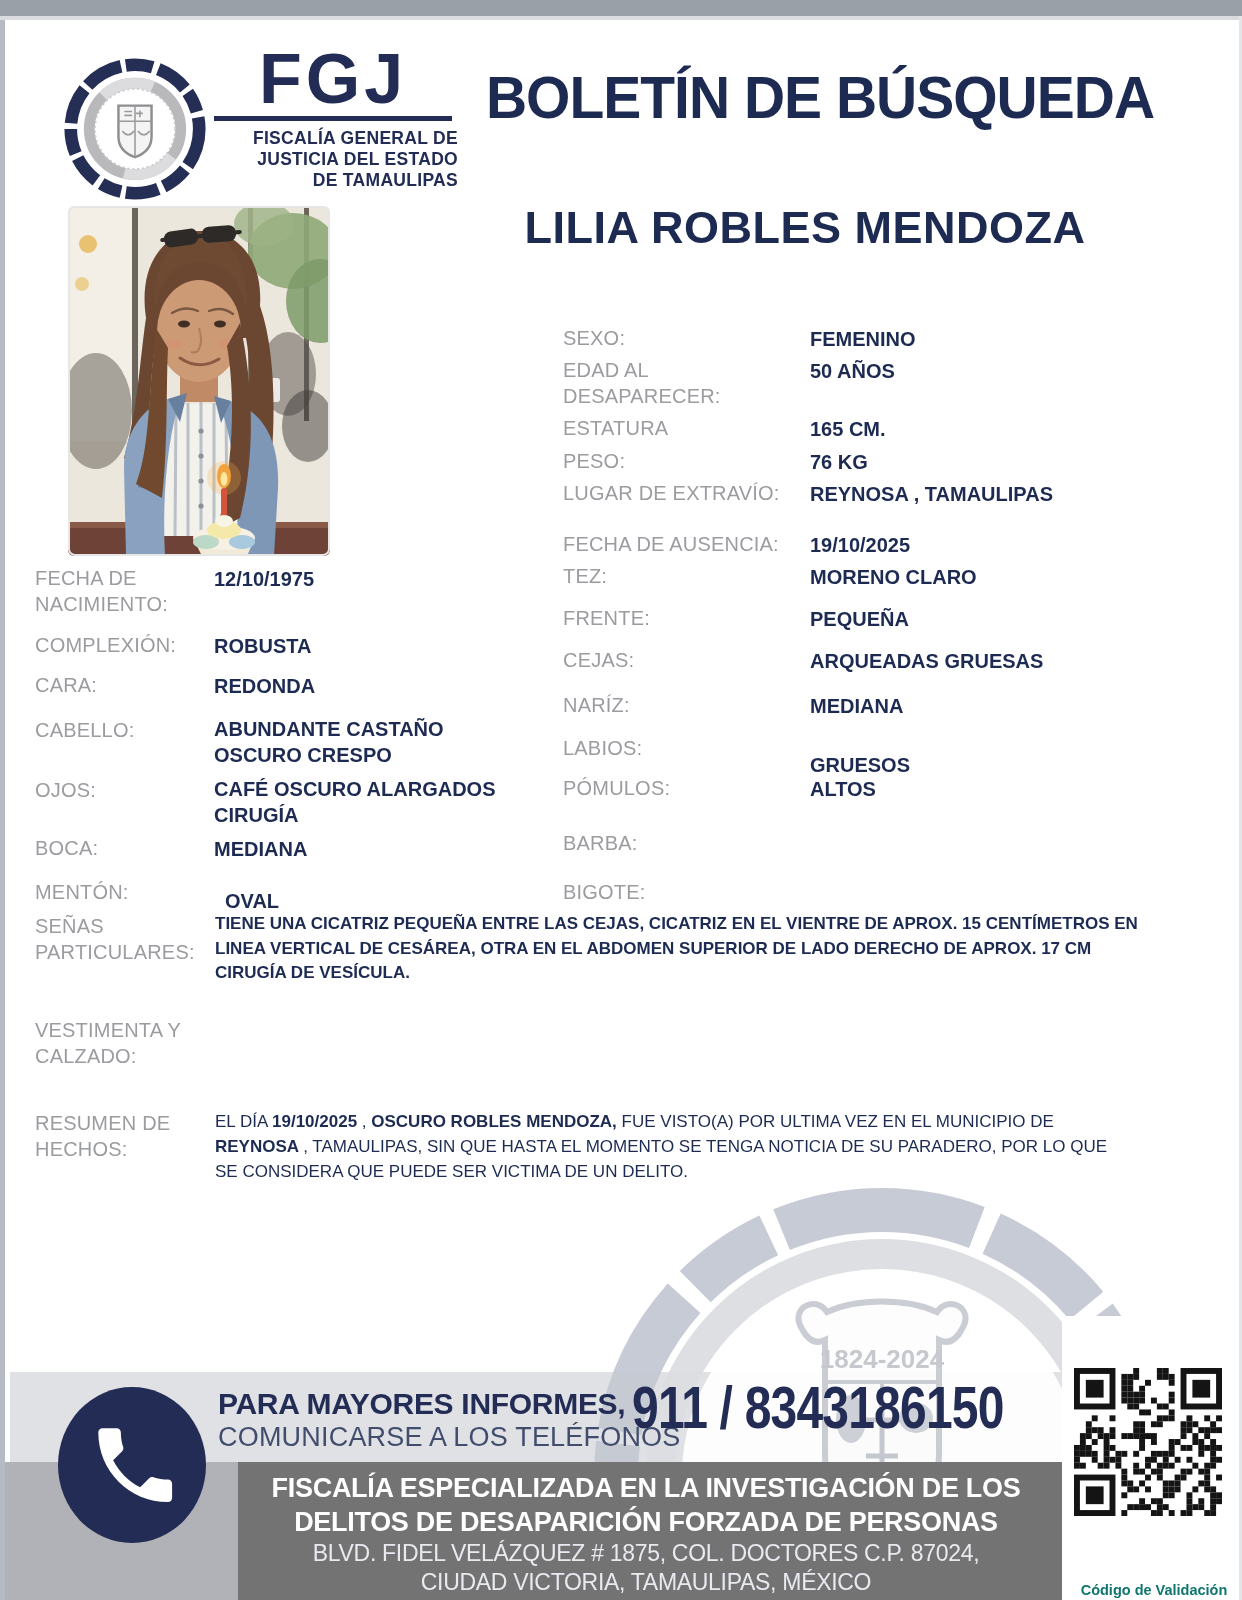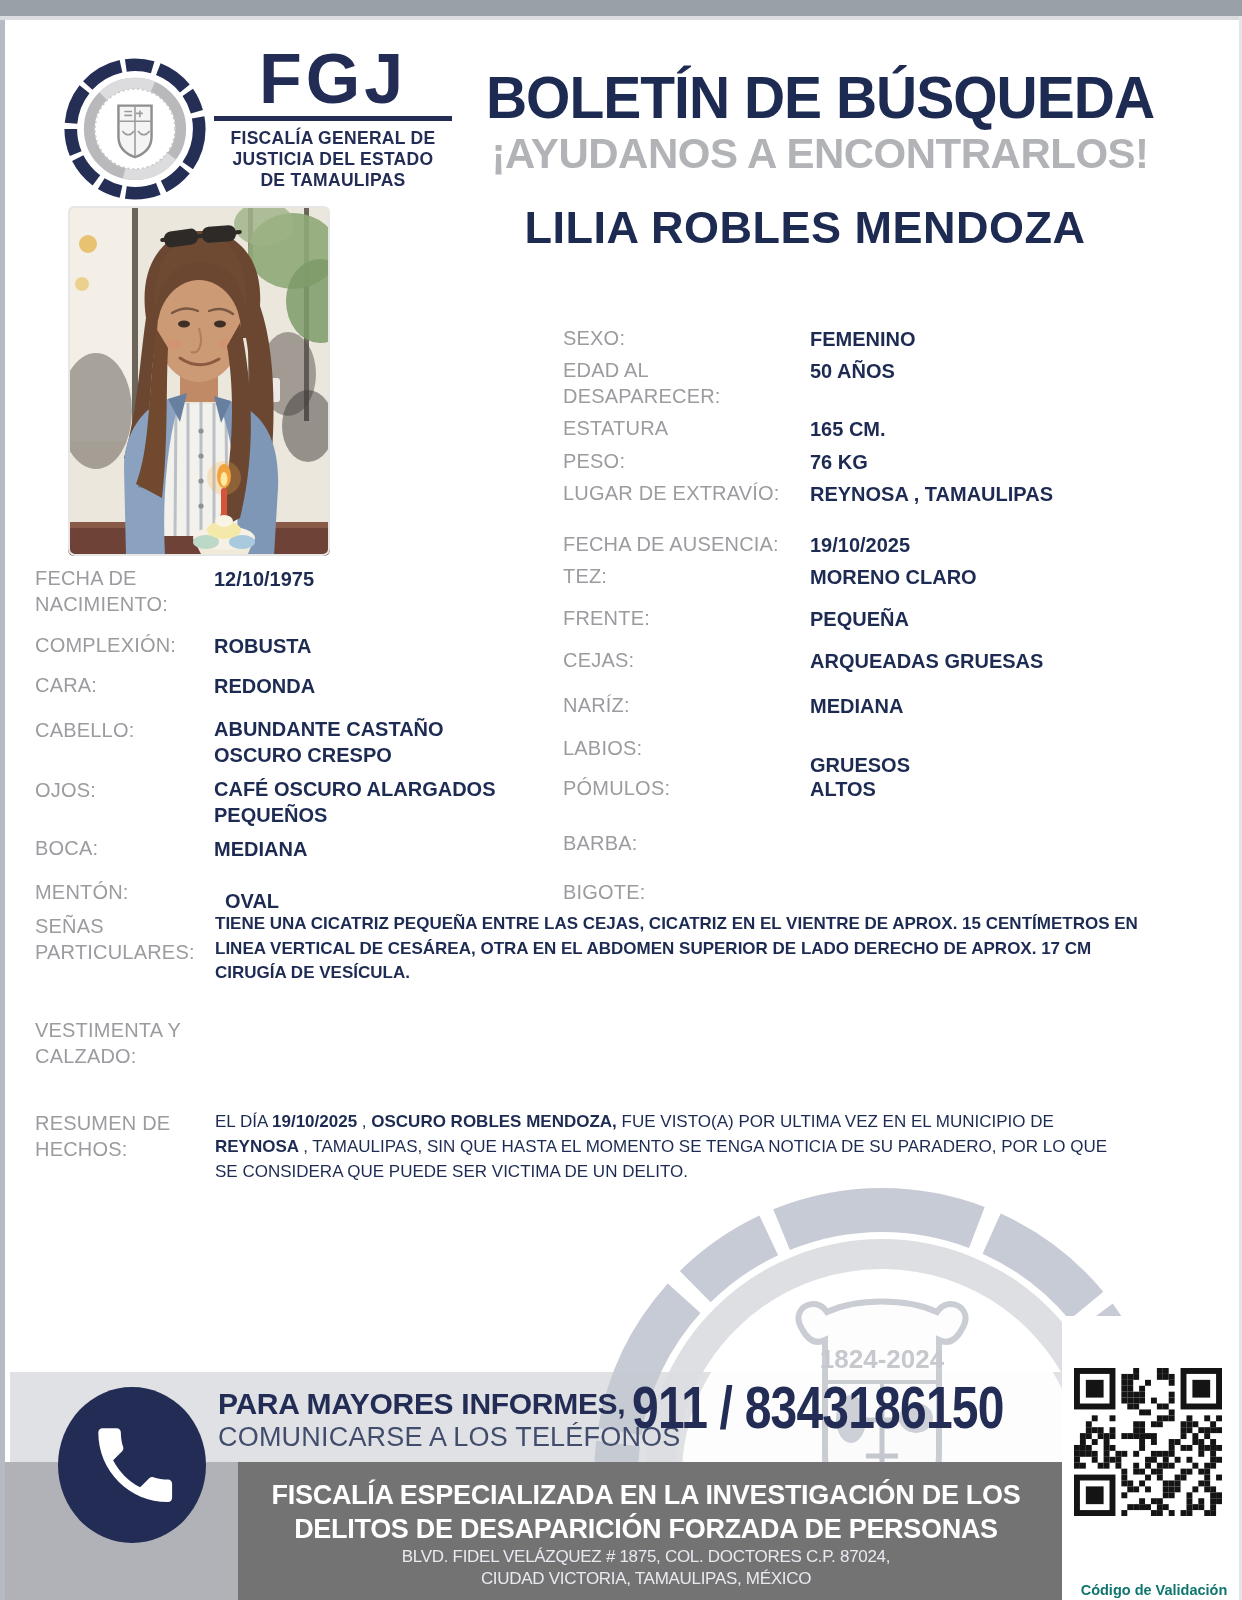--- a/index.html
+++ b/index.html
@@ -9,21 +9,21 @@
   .edge-left{position:absolute;left:0;top:0;width:5px;height:1600px;background:#b6bac3;z-index:40;}
   .edge-top{position:absolute;left:0;top:0;width:1242px;height:4px;background:#dadcdf;z-index:40;}
   .edge-bottom{position:absolute;left:0;top:1593px;width:1242px;height:7px;background:#cbccd0;z-index:40;}
   .edge-right{position:absolute;right:0;top:0;width:3px;height:1600px;background:#e4e5e7;z-index:40;}
 
   
   .seal-logo{position:absolute;left:62px;top:36px;width:146px;height:152px;}
   .org-block{position:absolute;left:208px;top:28px;width:250px;text-align:center;}
   .org-abbr{font-size:70px;font-weight:bold;color:#222c54;letter-spacing:4px;line-height:1.0;}
   .org-rule{height:5px;background:#222c54;margin:2px 6px 7px 6px;}
-  .org-name{font-size:17.5px;font-weight:bold;color:#222c54;line-height:1.2;white-space:pre-line;letter-spacing:.3px;}
+  .org-name{font-size:17.5px;font-weight:bold;color:#222c54;line-height:1.2;white-space:pre-line;letter-spacing:.3px;text-align:right;}
   .main-title{position:absolute;left:470px;top:48px;width:700px;text-align:center;
               font-size:57px;font-weight:bold;color:#1d2a52;letter-spacing:-1px;transform:scaleY(1.05);}
   .sub-title{position:absolute;left:470px;top:114px;width:700px;text-align:center;
              font-size:42px;font-weight:bold;color:#b1b3b6;letter-spacing:-.5px;}
   .person-name{position:absolute;left:420px;top:186px;width:770px;text-align:center;
                font-size:45px;font-weight:bold;color:#1d2a52;letter-spacing:.5px;}
 
   .photo{position:absolute;left:68px;top:190px;width:262px;height:350px;}
 
   
@@ -37,21 +37,21 @@
   .resumen-text{position:absolute;left:215px;width:905px;color:#1d2b53;font-weight:normal;font-size:17px;line-height:1.48;}
   .resumen-text b{font-weight:bold;}
 
   
   .watermark{position:absolute;left:585px;top:1163px;width:600px;height:437px;z-index:2;}
   .bar-light{position:absolute;left:10px;top:1356px;width:1068px;height:90px;background:#e0e1e4;z-index:1;}
   .block-gray{position:absolute;left:0;top:1446px;width:238px;height:148px;background:#b0b2b7;z-index:3;}
   .bar-navy{position:absolute;left:238px;top:1446px;width:840px;height:143px;background:#737373;z-index:3;
             display:flex;flex-direction:column;justify-content:center;align-items:center;padding-right:24px;box-sizing:border-box;}
   .agency-line{color:#ffffff;font-weight:bold;font-size:27px;line-height:1.26;letter-spacing:-.3px;}
-  .address-line{color:#e8eaf0;font-weight:normal;font-size:17px;line-height:1.24;letter-spacing:-.3px;}
+  .address-line{color:#e8eaf0;font-weight:normal;font-size:23px;line-height:1.24;letter-spacing:-.3px;}
   .phone-badge{position:absolute;left:56px;top:1370px;width:152px;height:158px;z-index:4;}
   .info1{position:absolute;left:218px;top:1371px;font-size:30px;font-weight:bold;color:#222c55;z-index:4;letter-spacing:-.3px;}
   .info2{position:absolute;left:218px;top:1406px;font-size:27px;font-weight:normal;color:#424d6e;z-index:4;letter-spacing:.2px;}
   .phones{position:absolute;left:632px;top:1357px;font-size:60px;font-weight:bold;color:#222c55;z-index:4;
           letter-spacing:-1px;transform:scaleX(.8);transform-origin:left center;white-space:nowrap;}
   .qr-panel{position:absolute;left:1062px;top:1300px;width:180px;height:293px;background:#ffffff;z-index:3;}
   .qr-svg{position:absolute;left:12px;top:52px;width:148px;height:148px;}
   .qr-caption{position:absolute;left:8px;top:266px;width:168px;text-align:center;
               font-size:14.5px;font-weight:bold;color:#0f766e;}
 </style>
@@ -79,21 +79,20 @@
 
   <div class="org-block">
     <div class="org-abbr">FGJ</div>
     <div class="org-rule"></div>
     <div class="org-name">FISCALÍA GENERAL DE
 JUSTICIA DEL ESTADO
 DE TAMAULIPAS</div>
   </div>
 
   <div class="main-title">BOLETÍN DE BÚSQUEDA</div>
-  <div class="sub-title">¡AYUDANOS A ENCONTRARLOS!</div>
   <div class="person-name">LILIA ROBLES MENDOZA</div>
 
   <svg class="photo" viewBox="0 0 262 350">
     <defs>
         <clipPath id="pc">
           <rect width="262" height="350" rx="6"></rect>
         </clipPath>
       </defs>
     <g clip-path="url(#pc)">
       <rect width="262" height="350" fill="#ece7dd"></rect>
@@ -173,21 +172,21 @@
   <div class="flabel lcol" style="top:617px">COMPLEXIÓN:</div>
   <div class="fvalue lcol" style="top:617px">ROBUSTA</div>
 
   <div class="flabel lcol" style="top:657px">CARA:</div>
   <div class="fvalue lcol" style="top:657px">REDONDA</div>
 
   <div class="flabel lcol" style="top:702px">CABELLO:</div>
   <div class="fvalue lcol" style="top:700px">ABUNDANTE CASTAÑO OSCURO CRESPO</div>
 
   <div class="flabel lcol" style="top:762px">OJOS:</div>
-  <div class="fvalue lcol" style="top:760px;width:290px">CAFÉ OSCURO ALARGADOS PEQUEÑOS</div>
+  <div class="fvalue lcol" style="top:760px;width:290px">CAFÉ OSCURO ALARGADOS CIRUGÍA</div>
 
   <div class="flabel lcol" style="top:820px">BOCA:</div>
   <div class="fvalue lcol" style="top:820px">MEDIANA</div>
 
   <div class="flabel lcol" style="top:864px">MENTÓN:</div>
   <div class="fvalue lcol" style="top:872px;left:225px">OVAL</div>
 
   <div class="flabel rcol" style="top:310px">SEXO:</div>
   <div class="fvalue rcol" style="top:310px">FEMENINO</div>
 

